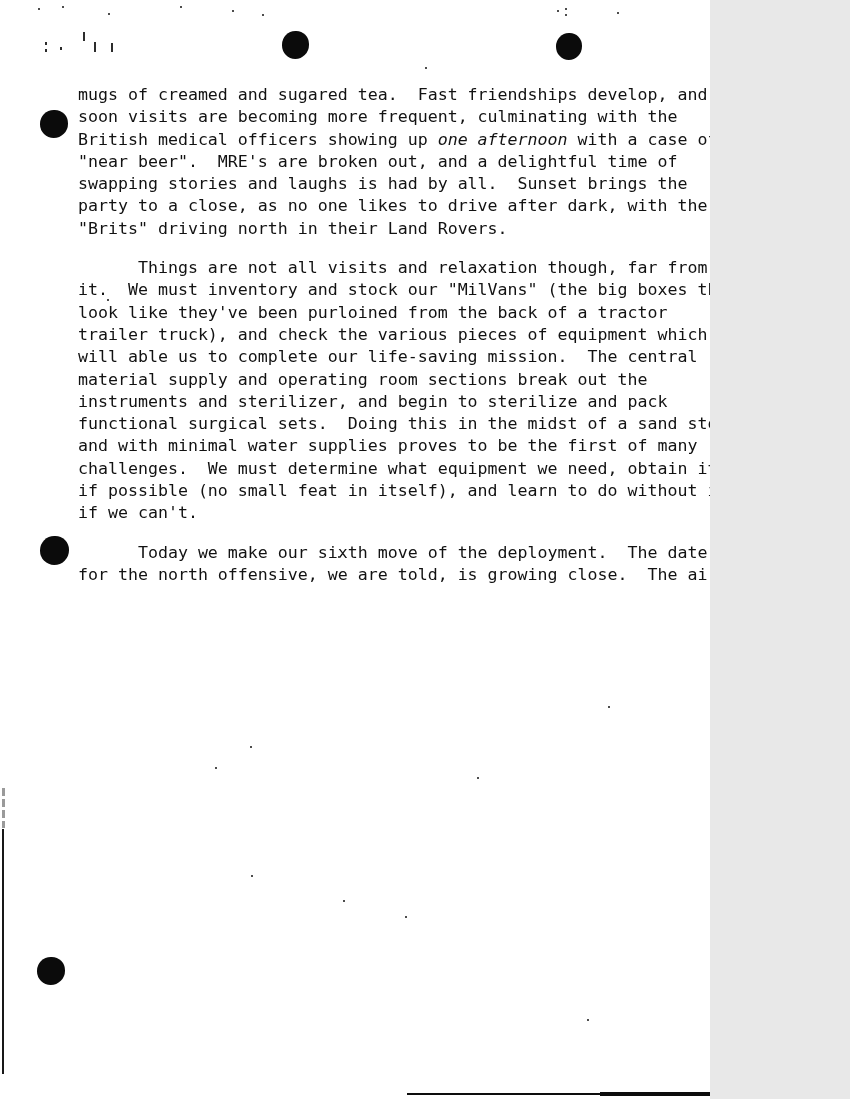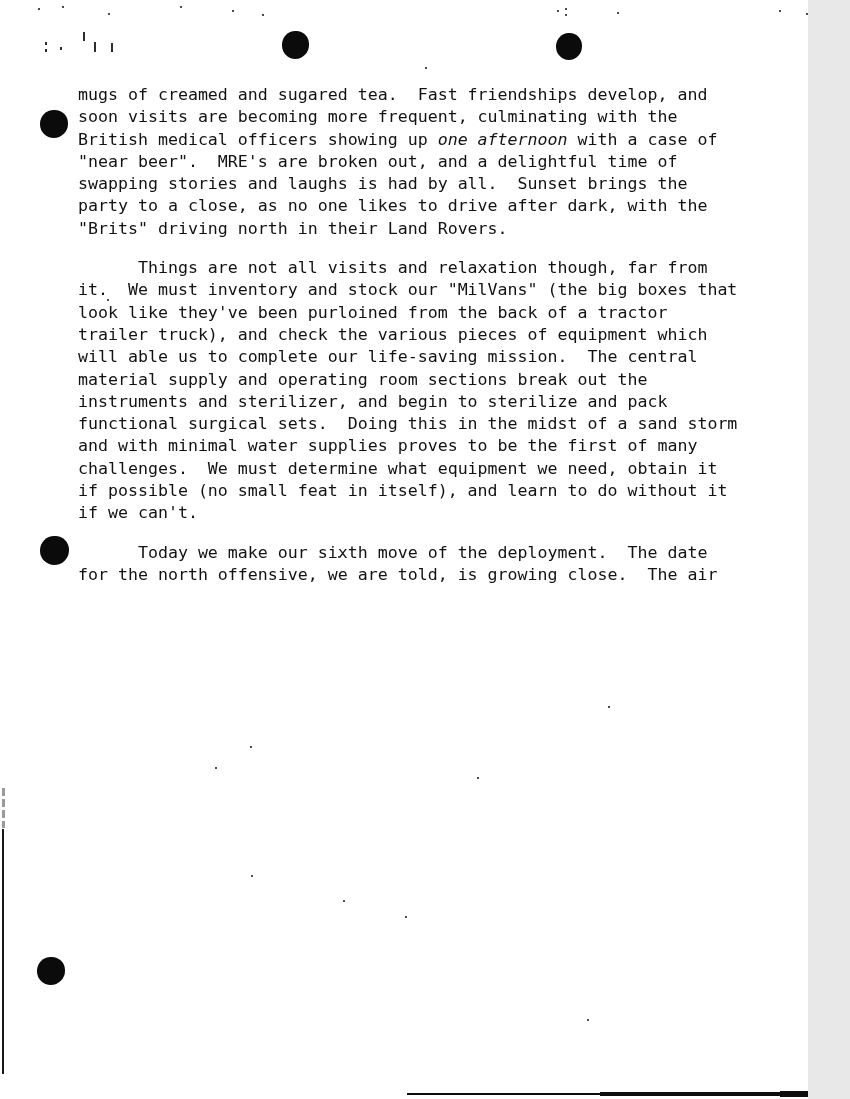--- a/index.html
+++ b/index.html
@@ -1,18 +1,18 @@
 <!DOCTYPE html>
 <html><head>
 <meta charset="utf-8">
 <style>
   html, body { margin: 0; padding: 0; background: #e8e8e8; }
   .page {
     position: relative;
-    width: 808px;
+    width: 710px;
     height: 1099px;
     background: #ffffff;
     overflow: hidden;
     font-family: "DejaVu Sans Mono", "Liberation Mono", monospace;
   }
   .text-block {
     position: absolute;
     left: 78px;
     top: 84px;
     width: 700px;

